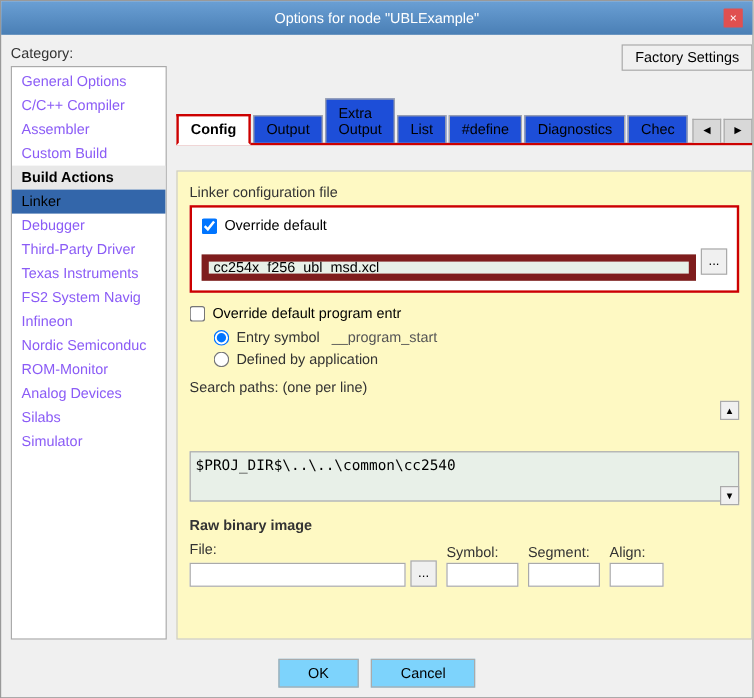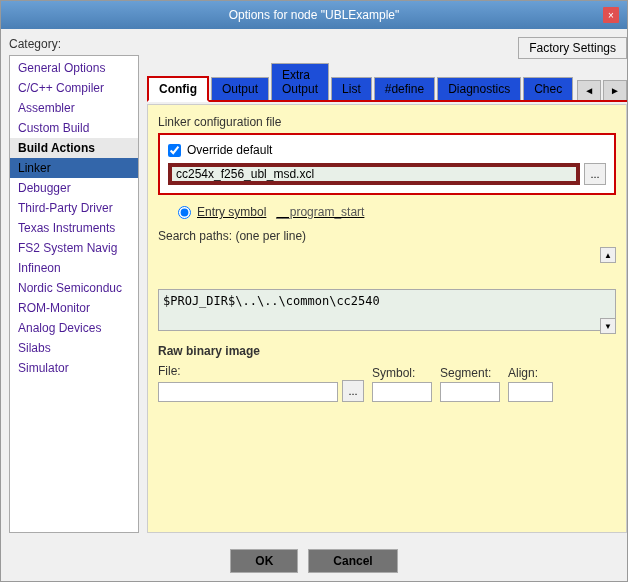--- a/index.html
+++ b/index.html
@@ -74,39 +74,39 @@
       background: white;
       border: 1px solid #aaa;
       flex: 1;
       overflow-y: auto;
       padding: 2px 0;
     }
     .sidebar-item {
       padding: 3px 8px;
       cursor: pointer;
       font-size: 12px;
-      color: #4c1d95;
+      color: #8b5cf6;
       white-space: nowrap;
       overflow: hidden;
       text-overflow: ellipsis;
     }
     .sidebar-item.selected {
       background: #3366aa;
       color: #000000;
     }
     .sidebar-item.section-header {
       font-weight: bold;
       color: #000;
       background: #e8e8e8;
     }
     .main-area {
       flex: 1;
       display: flex;
       flex-direction: column;
-      gap: 2px;
+      gap: 21px;
     }
     .factory-btn-row {
       display: flex;
       justify-content: flex-end;
       margin-bottom: 2px;
     }
     .factory-btn {
       padding: 3px 10px;
       background: #f0f0f0;
       border: 1px solid #aaa;
@@ -183,23 +183,24 @@
     }
     .file-input-row {
       display: flex;
       align-items: center;
       gap: 4px;
     }
     .file-input {
       flex: 1;
       height: 22px;
       background: #e8f0e8;
-      border: 4px solid #7f1d1d;
+      border: 6px solid #7f1d1d;
       padding: 2px 4px;
       font-size: 12px;
+      margin-top: 11px;
     }
     .browse-btn {
       width: 22px;
       height: 22px;
       background: #f0f0f0;
       border: 1px solid #aaa;
       font-size: 11px;
       cursor: pointer;
       display: flex;
       align-items: center;
@@ -213,21 +214,20 @@
     .program-checkbox-row {
       display: flex;
       align-items: center;
       gap: 6px;
     }
     .radio-group {
       display: flex;
       flex-direction: column;
       gap: 4px;
       padding-left: 20px;
-      text-decoration: underline;
     }
     .radio-row {
       display: flex;
       align-items: center;
       gap: 6px;
     }
     .radio-input {
       cursor: pointer;
     }
     .radio-label {
@@ -325,25 +325,24 @@
     }
     .dialog-footer {
       display: flex;
       justify-content: center;
       gap: 10px;
       padding: 8px;
       flex-shrink: 0;
     }
     .footer-btn {
       padding: 4px 24px;
-      background: #737373;
-      border: 1px solid #aaa;
-      font-size: 12px;
-      cursor: pointer;
-      font-weight: bold;
+      background: #7dd3fc;
+      border: 1px solid #aaa;
+      font-size: 12px;
+      cursor: pointer;
     }
   </style>
 </head>
 <body>
 
 <div class="dialog">
 
   <div class="title-bar">
     <div style="width:16px"></div>
     <span class="title-bar-title">Options for node "UBLExample"</span>
@@ -402,25 +401,33 @@
               <span class="override-label">Override default</span>
             </div>
             <div class="file-input-row">
               <input type="text" class="file-input" value="cc254x_f256_ubl_msd.xcl" style="">
               <button class="browse-btn">...</button>
             </div>
           </div>
         </div>
 
         <div class="program-section">
+          <div class="program-checkbox-row">
+            <input type="checkbox" class="override-checkbox" style="">
+            <span class="override-label">Override default program entr</span>
+          </div>
           <div class="radio-group">
             <div class="radio-row">
               <input type="radio" name="entry" class="radio-input" checked="" style="">
               <span class="radio-label">Entry symbol</span>
               <span class="radio-value">__program_start</span>
+            </div>
+            <div class="radio-row">
+              <input type="radio" name="entry" class="radio-input" style="">
+              <span class="radio-label">Defined by application</span>
             </div>
           </div>
         </div>
 
         <div class="search-section">
           <div class="search-label">Search paths:  (one per line)</div>
           <div class="search-textarea-wrapper">
             <textarea class="search-textarea" style="padding-right: 18px; margin-top: 42px;">$PROJ_DIR$\..\..\common\cc2540</textarea>
             <button class="scrollbar-btn">▲</button>
             <button class="scrollbar-btn down">▼</button>

